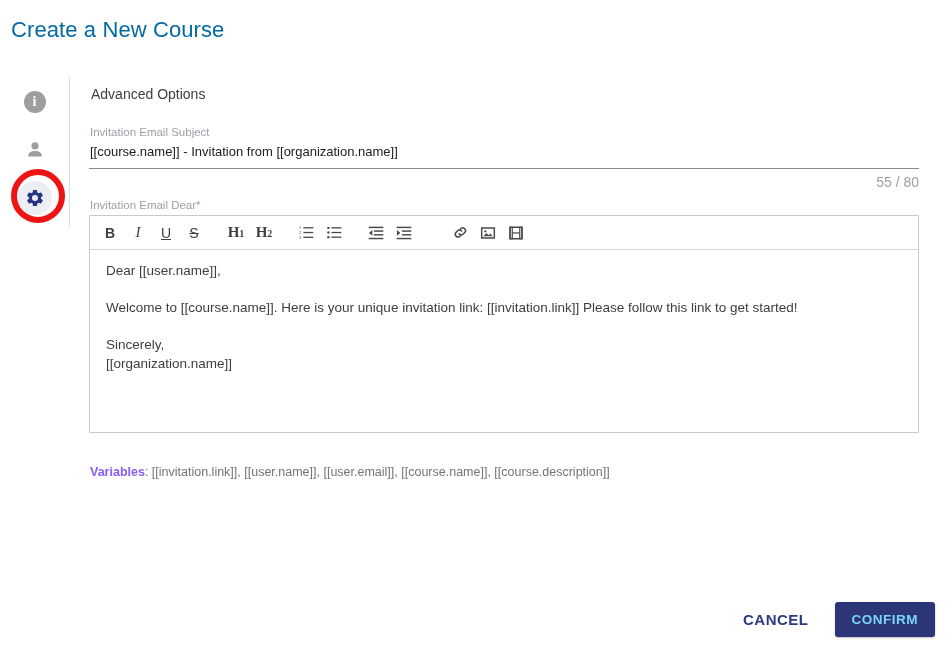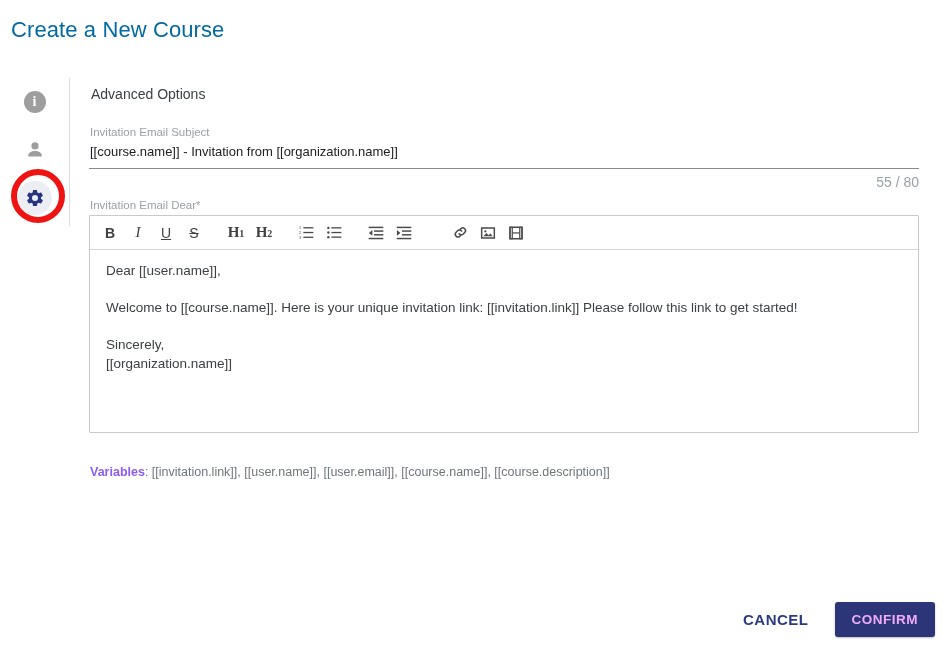--- a/index.html
+++ b/index.html
@@ -222,21 +222,21 @@
     font-family: "Liberation Sans", sans-serif;
     font-size: 15px;
     font-weight: 700;
     letter-spacing: 0.5px;
     padding: 9px 14px;
     cursor: pointer;
   }
   #confirm-button {
     border: none;
     background: #2b3577;
-    color: #f0abfc;
+    color: #7dd3fc;
     font-family: "Liberation Sans", sans-serif;
     font-size: 13.5px;
     font-weight: 700;
     letter-spacing: 0.5px;
     padding: 10px 17px;
     border-radius: 3px;
     cursor: pointer;
     box-shadow: 0 1px 2px rgba(0,0,0,0.25);
   }
 </style>

